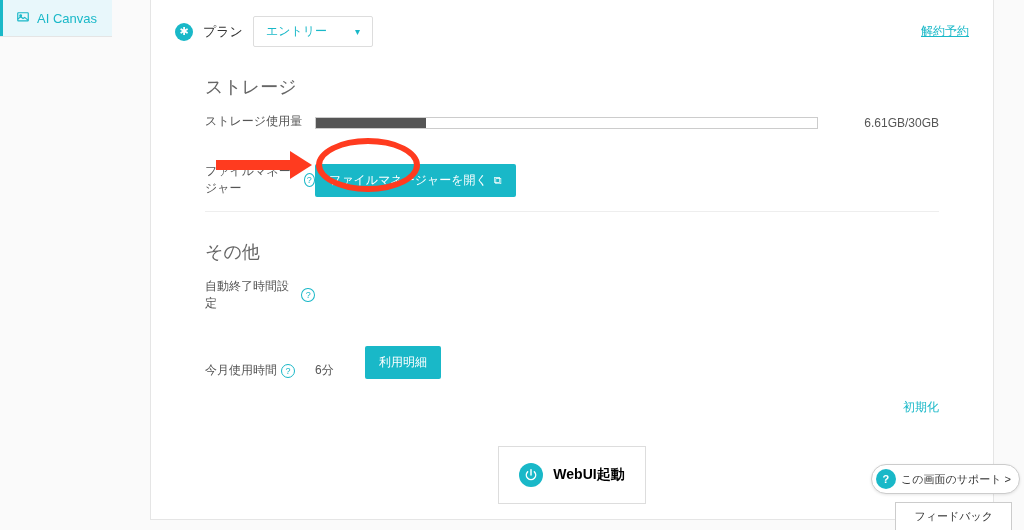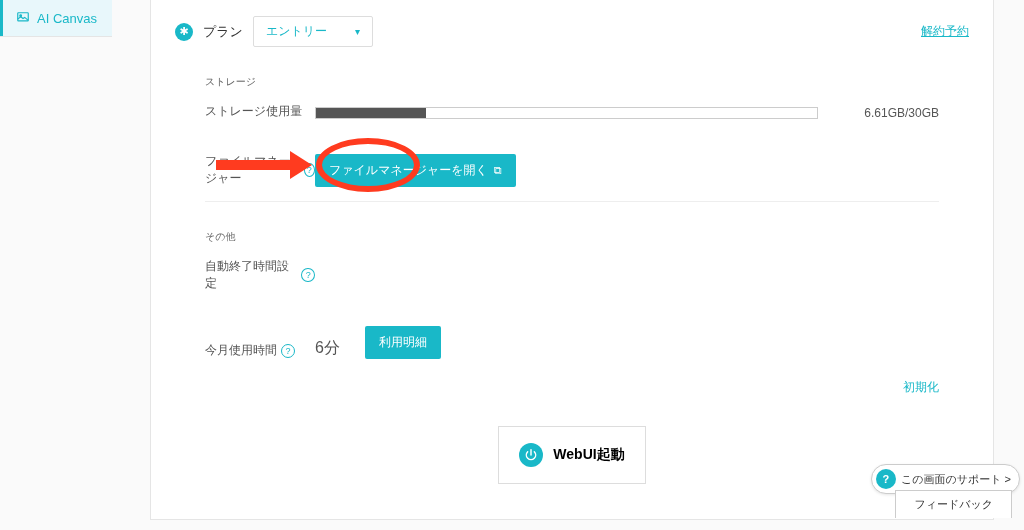--- a/index.html
+++ b/index.html
@@ -11,44 +11,44 @@
     .main { position: absolute; top: 0; left: 150px; right: 30px; bottom: 10px; background: #fff; border: 1px solid #e5e5e5; border-top: none; }
     .main-inner { padding: 16px 24px; }
     .plan-row { display: flex; align-items: center; justify-content: space-between; }
     .plan-left { display: flex; align-items: center; gap: 10px; }
     .round-icon { width: 18px; height: 18px; border-radius: 50%; background: #19b8c8; color: #fff; display: inline-flex; align-items: center; justify-content: center; font-size: 11px; }
     .plan-label { font-size: 13px; color: #333; font-weight: 400; }
     .plan-select { display: flex; align-items: center; justify-content: space-between; border: 1px solid #ddd; padding: 6px 12px; width: 120px; border-radius: 2px; color: #19b8c8; font-size: 12px; cursor: pointer; }
     .plan-select .chev { color: #19b8c8; font-size: 10px; }
     .link-cancel { color: #19b8c8; font-size: 12px; text-decoration: underline; cursor: pointer; }
     .section { padding: 0 30px; }
-    .sec-title { font-size: 10px; color: #666; margin-top: 28px; margin-bottom: 14px; }
+    .sec-title { font-size: 18px; color: #666; margin-top: 28px; margin-bottom: 14px; }
     .field-row { display: flex; align-items: flex-end; margin-bottom: 14px; }
     .field-label { width: 110px; font-size: 12px; color: #555; display: flex; align-items: center; }
     .help { width: 14px; height: 14px; border: 1px solid #19b8c8; border-radius: 50%; color: #19b8c8; font-size: 9px; display: inline-flex; align-items: center; justify-content: center; margin-left: 4px; }
     .progress-wrap { flex: 1; display: flex; align-items: center; gap: 10px; }
     .progress-bar { flex: 1; height: 12px; border: 1px solid #ccc; background: #fff; position: relative; }
     .progress-fill { position: absolute; top: 0; left: 0; bottom: 0; background: #555; }
     .progress-text { font-size: 12px; color: #555; white-space: nowrap; margin-left: 36px; }
     .btn-teal { background: #19b8c8; color: #fff; border: none; padding: 8px 14px; font-size: 12px; border-radius: 2px; cursor: pointer; display: inline-flex; align-items: center; gap: 6px; margin-top: 20px; }
     .btn-teal .ext { font-size: 11px; }
     .divider { border-top: 1px solid #eee; margin: 12px 0; }
     .seg { display: inline-flex; border: 1px solid #ddd; border-radius: 2px; overflow: hidden; }
     .seg button { background: #fff; border: none; padding: 8px 18px; font-size: 12px; color: #555; cursor: pointer; border-right: 1px solid #eee; }
     .seg button:last-child { border-right: none; }
     .seg button.active { color: #19b8c8; border-bottom: 2px solid #19b8c8; }
-    .usage-val { font-size: 16px; color: #555; margin-right: 20px; width: 30px; }
+    .usage-val { font-size: 12px; color: #555; margin-right: 20px; width: 30px; }
     .init-link { text-align: right; margin-top: 20px; }
     .init-link a { color: #19b8c8; font-size: 12px; cursor: pointer; }
     .webui { display: flex; justify-content: center; margin-top: 30px; }
     .webui-btn { display: flex; align-items: center; gap: 10px; border: 1px solid #ddd; padding: 16px 20px; background: #fff; cursor: pointer; font-size: 14px; font-weight: 600; }
     .power { width: 24px; height: 24px; border-radius: 50%; background: #19b8c8; color: #fff; display: inline-flex; align-items: center; justify-content: center; }
     .support-btn { position: absolute; bottom: 36px; right: 4px; display: flex; align-items: center; background: #fff; border: 1px solid #ccc; border-radius: 16px; padding: 4px 8px 4px 4px; font-size: 11px; cursor: pointer; box-shadow: 0 1px 3px rgba(0,0,0,0.1); }
     .support-btn .qm { width: 20px; height: 20px; border-radius: 50%; background: #19b8c8; color: #fff; display: inline-flex; align-items: center; justify-content: center; margin-right: 5px; font-weight: bold; }
-    .feedback-btn { position: absolute; bottom: 12px; right: 12px; background: #fff; border: 1px solid #ccc; border-bottom: none; padding: 6px 18px; font-size: 11px; cursor: pointer; }
+    .feedback-btn { position: absolute; bottom: 0; right: 12px; background: #fff; border: 1px solid #ccc; border-bottom: none; padding: 6px 18px; font-size: 11px; cursor: pointer; }
     
     .anno-circle { position: absolute; border: 6px solid #ff3b1f; border-radius: 50%; pointer-events: none; }
     .anno-arrow { position: absolute; pointer-events: none; }
     .anno-arrow .shaft { position: absolute; background: #ff3b1f; height: 10px; }
     .anno-arrow .head { position: absolute; width: 0; height: 0; border-top: 14px solid transparent; border-bottom: 14px solid transparent; border-left: 22px solid #ff3b1f; }
   </style>
 </head>
 <body>
 
 <div class="sidebar">

